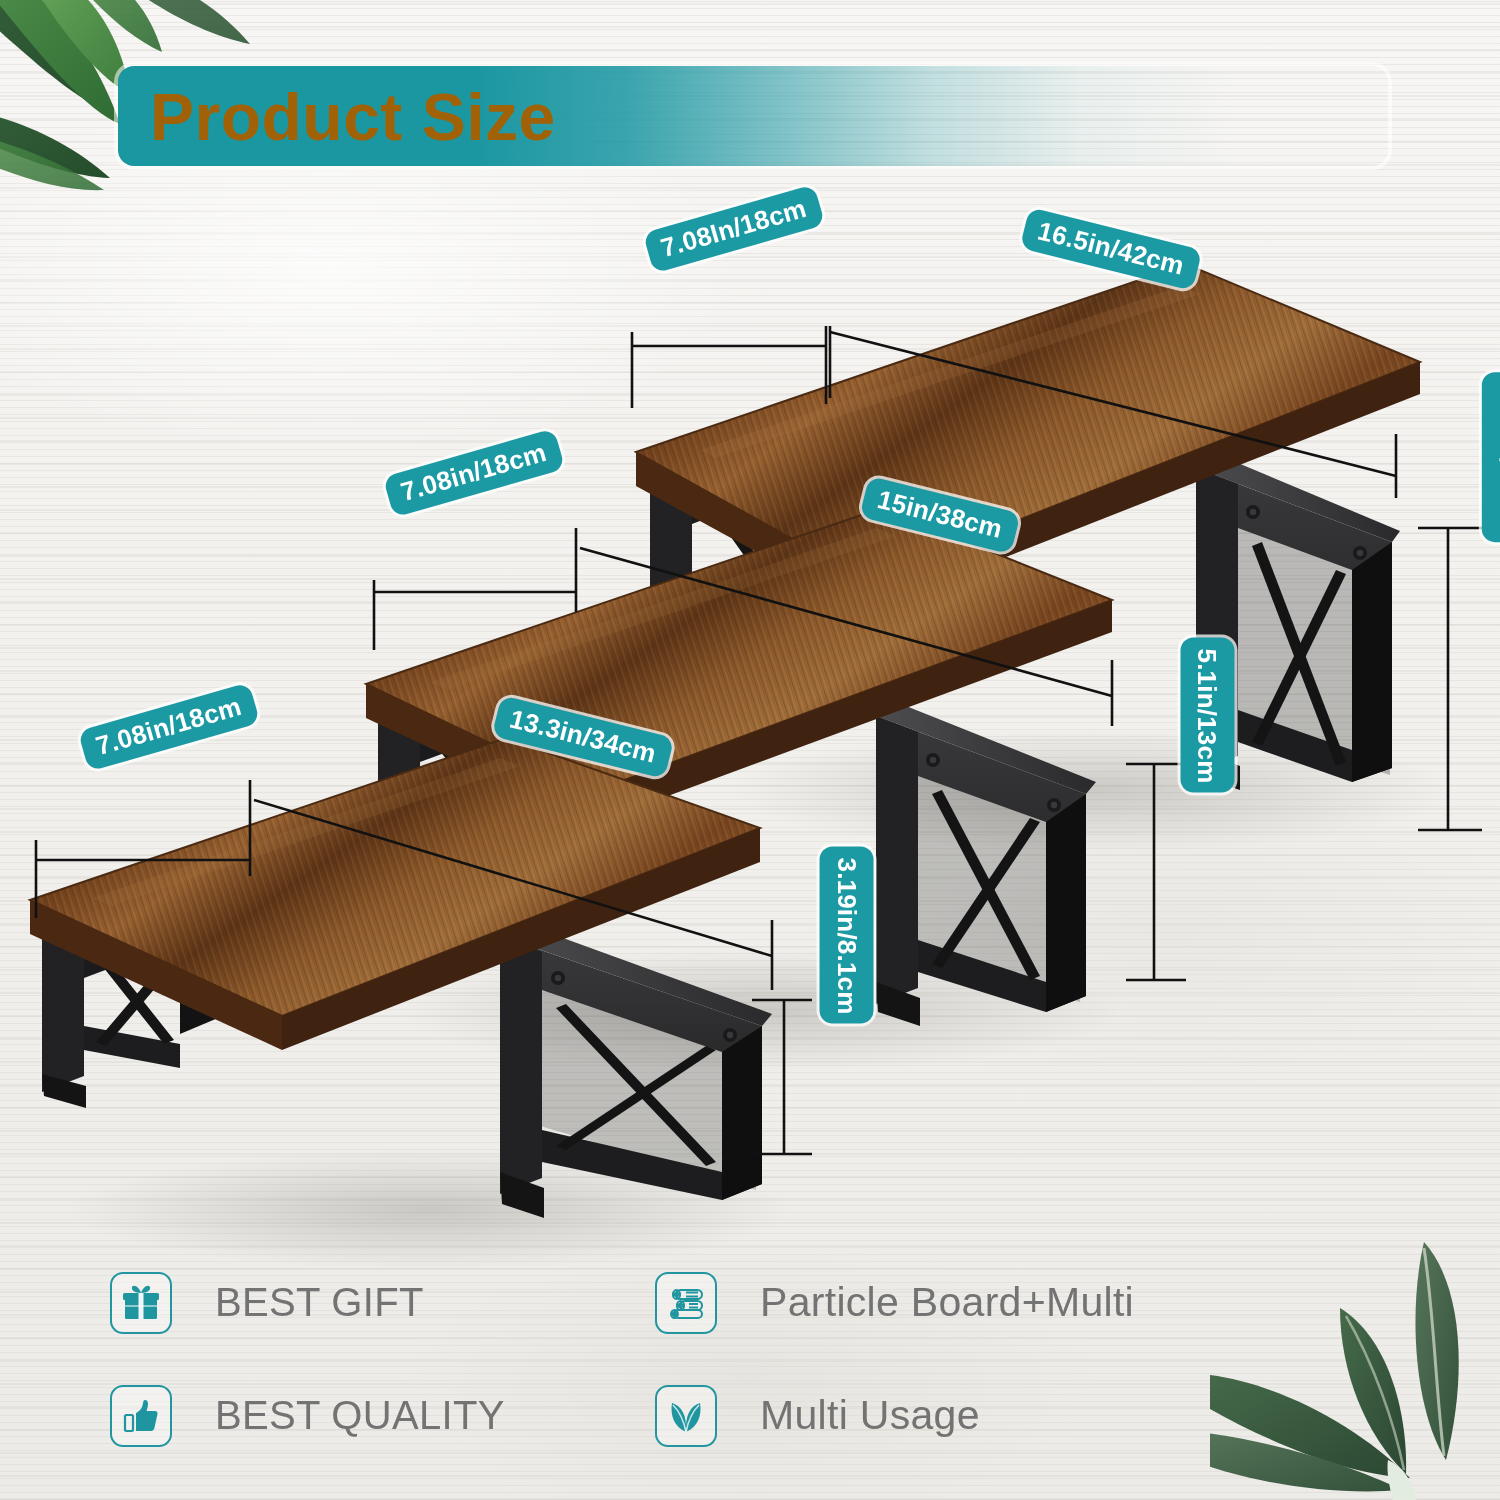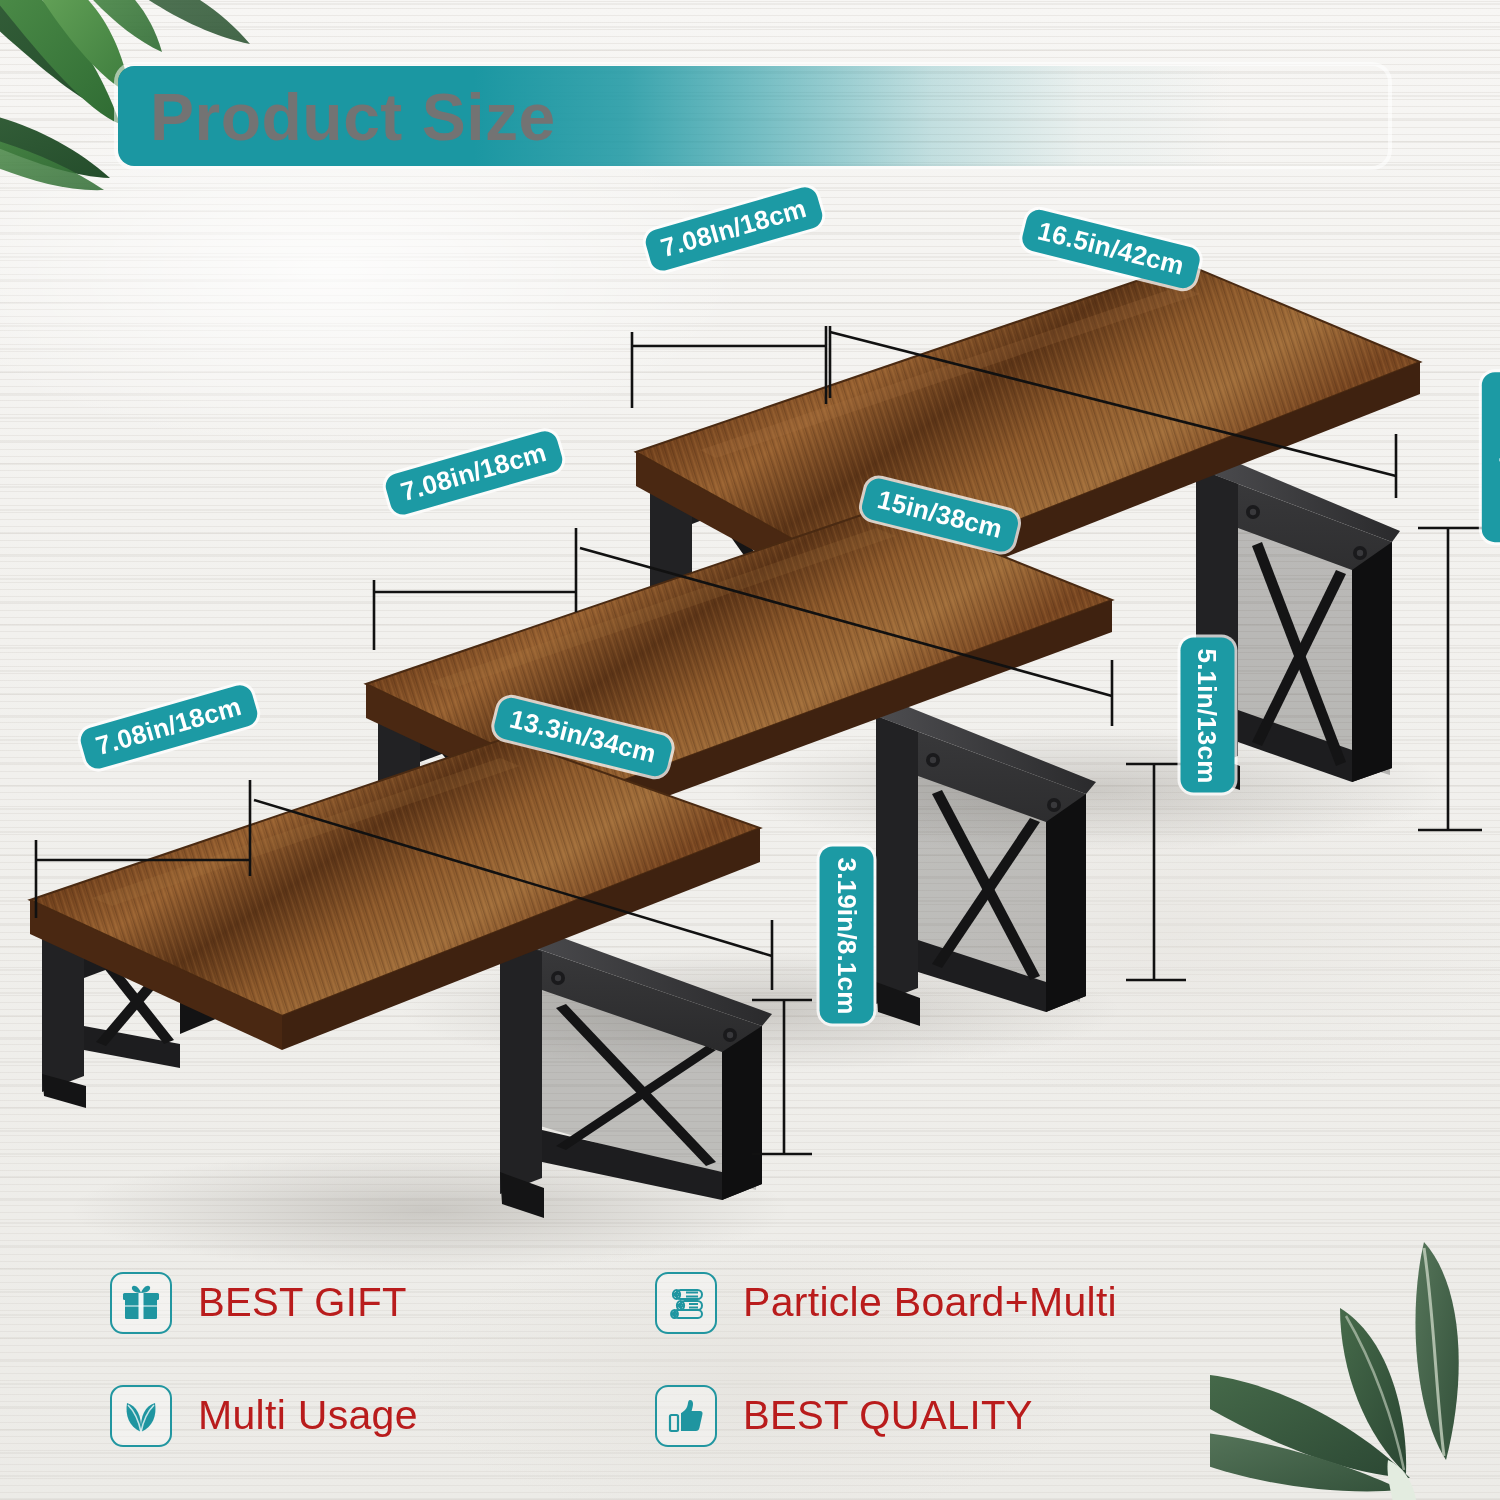--- a/index.html
+++ b/index.html
@@ -44,21 +44,21 @@
        #1b97a2 0%, #1b97a2 28%,
        rgba(27,151,162,.86) 40%,
        rgba(27,151,162,.55) 52%,
        rgba(27,151,162,.24) 64%,
        rgba(27,151,162,.06) 76%,
        rgba(27,151,162,0) 88%);
     box-shadow:0 0 0 4px rgba(255,255,255,.55);
   }
   #title-text {
     position:absolute; left:150px; top:74px;
-    font-size:66px; font-weight:700; color:#737373;
+    font-size:66px; font-weight:700; color:#a16207;
     letter-spacing:.5px; line-height:86px;
   }
 
   
   #product { position:absolute; left:0; top:150px; width:1500px; height:1120px; }
   #product svg { display:block; }
 
   
   .pill {
     position:absolute;
@@ -86,22 +86,22 @@
   }
   .feature { display:flex; align-items:center; gap:26px; }
   .feat-icon {
     width:62px; height:62px; flex:0 0 62px;
     border:2.5px solid #2196a0;
     border-radius:13px;
     display:flex; align-items:center; justify-content:center;
     background:rgba(255,255,255,.35);
   }
   .feat-label {
-    font-size:41px; color:#b91c1c; letter-spacing:.3px;
-    font-weight:400; white-space:nowrap;
+    font-size:41px; color:#737373; letter-spacing:.3px;
+    font-weight:400; white-space:nowrap;margin-left:17px;
   }
   .feat-label.caps { font-size:40px; }
 </style>
 </head>
 <body>
 
 <div id="stage">
 
   <div class="bg-base"></div>
   <div class="bg-blotch"></div>
@@ -417,34 +417,34 @@
             <line x1="23" y1="24.5" x2="32" y2="24.5"></line>
           </g>
         </svg>
       </span>
       <span class="feat-label">Particle Board+Multi</span>
     </div>
 
     <div class="feature">
       <span class="feat-icon">
         <svg width="40" height="40" viewBox="0 0 40 40">
+          <rect x="4" y="19" width="8" height="16" rx="1.4" fill="none" stroke="#1f95a0" stroke-width="2.2"></rect>
+          <path d="M15 35 L15 17 C15 17 19 15 21 11 C22.4 8 21.6 4 24 4 C27 4 27.6 7.4 26.6 11 L25.6 15 L34 15
+                   C36 15 37 16.6 36.4 18.4 L33.4 32 C33 34 31.6 35 30 35 Z" fill="#1f95a0"></path>
+        </svg>
+      </span>
+      <span class="feat-label caps">BEST QUALITY</span>
+    </div>
+
+    <div class="feature">
+      <span class="feat-icon">
+        <svg width="40" height="40" viewBox="0 0 40 40">
           <path d="M20 36 C8 31 4 19 6 7 C16 10 21 20 20 36 Z" fill="#1f95a0"></path>
           <path d="M20 36 C32 31 36 19 34 7 C24 10 19 20 20 36 Z" fill="#1f95a0"></path>
           <path d="M20 36 C18 26 14 16 7 9" stroke="#ffffff" stroke-width="1.6" fill="none" opacity=".75"></path>
           <path d="M20 36 C22 26 26 16 33 9" stroke="#ffffff" stroke-width="1.6" fill="none" opacity=".75"></path>
         </svg>
       </span>
       <span class="feat-label">Multi Usage</span>
     </div>
 
-    <div class="feature">
-      <span class="feat-icon">
-        <svg width="40" height="40" viewBox="0 0 40 40">
-          <rect x="4" y="19" width="8" height="16" rx="1.4" fill="none" stroke="#1f95a0" stroke-width="2.2"></rect>
-          <path d="M15 35 L15 17 C15 17 19 15 21 11 C22.4 8 21.6 4 24 4 C27 4 27.6 7.4 26.6 11 L25.6 15 L34 15
-                   C36 15 37 16.6 36.4 18.4 L33.4 32 C33 34 31.6 35 30 35 Z" fill="#1f95a0"></path>
-        </svg>
-      </span>
-      <span class="feat-label caps">BEST QUALITY</span>
-    </div>
-
   </div>
 </div>
 
 </body></html>

